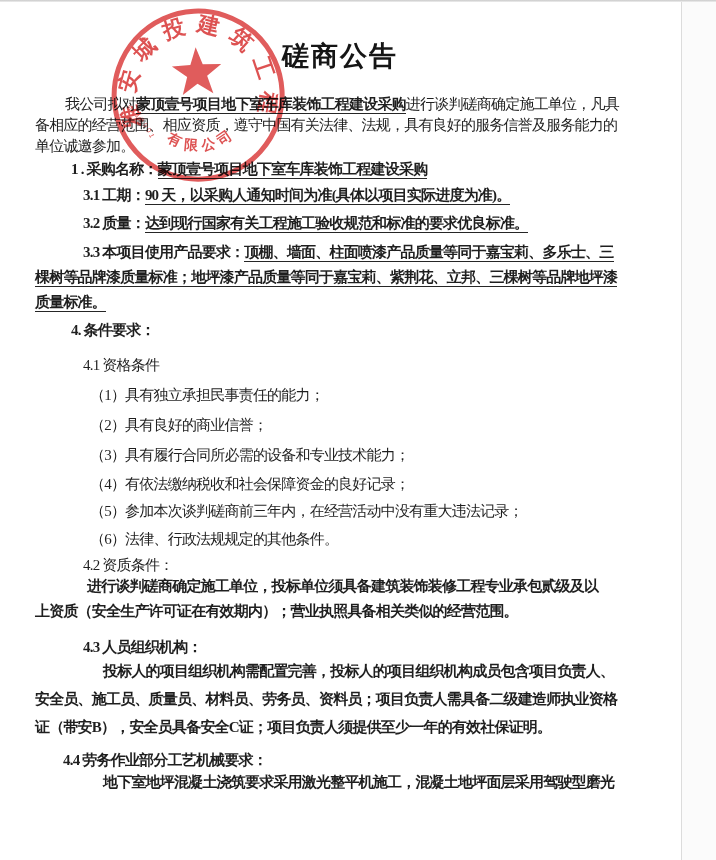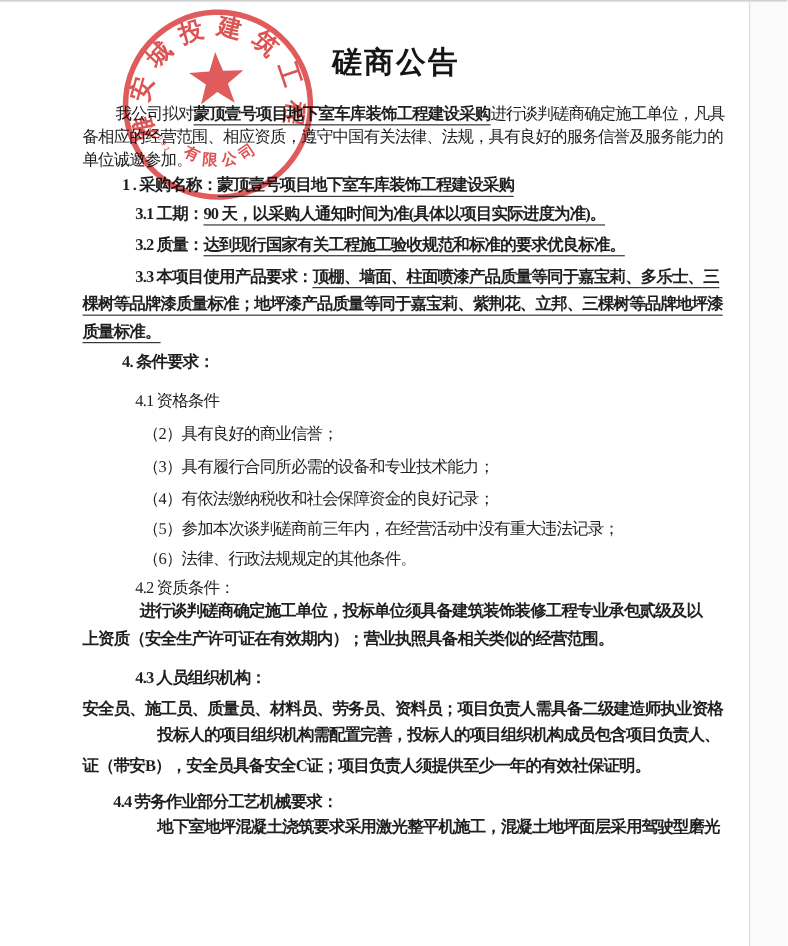--- a/index.html
+++ b/index.html
@@ -6,21 +6,21 @@
   body{
     width:716px;height:860px;overflow:hidden;
     background:#ffffff;
     font-family:"Liberation Serif","DejaVu Serif",serif;
     color:#222;position:relative;
   }
   .top-edge{position:absolute;left:0;top:0;width:716px;height:2px;
     background:linear-gradient(#c9c9c9,#efefef);z-index:5;}
   .page-right-strip{position:absolute;top:0;left:681px;width:35px;height:860px;
     background:#fbfbfb;border-left:1px solid #dcdcdc;z-index:4;}
-  .doc{position:relative;padding:38px 71px 0 75px;z-index:1;}
+  .doc{position:relative;padding:38px 71px 0 35px;z-index:1;}
   .title{
     text-align:center;font-size:27px;font-weight:bold;line-height:36px;
     letter-spacing:2px;color:#151515;
     font-family:"Liberation Serif","DejaVu Serif",serif;
   }
   .ln{
     font-size:15px;line-height:21px;letter-spacing:-0.8px;
     white-space:nowrap;color:#1f1f1f;
   }
   .lh25{line-height:25px;}
@@ -68,30 +68,31 @@
   <div class="ln b" style="margin-top:5px;margin-left:48px"><span>3.1 工期：</span><span class="u">90 天，以采购人通知时间为准(具体以项目实际进度为准)。</span></div>
   <div class="ln b" style="margin-top:7px;margin-left:48px"><span>3.2 质量：</span><span class="u">达到现行国家有关工程施工验收规范和标准的要求优良标准。</span></div>
 
   <div class="ln b lh25" style="margin-top:6px;margin-left:48px"><span>3.3 本项目使用产品要求：</span><span class="u">顶棚、墙面、柱面喷漆产品质量等同于嘉宝莉、多乐士、三</span></div>
   <div class="ln b lh25"><span class="u">棵树等品牌漆质量标准；地坪漆产品质量等同于嘉宝莉、紫荆花、立邦、三棵树等品牌地坪漆</span></div>
   <div class="ln b lh25"><span class="u">质量标准。</span></div>
 
   <div class="ln b" style="margin-top:5px;margin-left:36px"><span>4. 条件要求：</span></div>
   <div class="ln" style="margin-top:14px;margin-left:48px"><span>4.1 资格条件</span></div>
 
+  <div class="ln" style="margin-top:9px;margin-left:55px"><span>（1）具有独立承担民事责任的能力；</span></div>
   <div class="ln" style="margin-top:9px;margin-left:55px"><span>（2）具有良好的商业信誉；</span></div>
   <div class="ln" style="margin-top:9px;margin-left:55px"><span>（3）具有履行合同所必需的设备和专业技术能力；</span></div>
   <div class="ln" style="margin-top:8px;margin-left:55px"><span>（4）有依法缴纳税收和社会保障资金的良好记录；</span></div>
   <div class="ln" style="margin-top:6px;margin-left:55px"><span>（5）参加本次谈判磋商前三年内，在经营活动中没有重大违法记录；</span></div>
   <div class="ln" style="margin-top:7px;margin-left:55px"><span>（6）法律、行政法规规定的其他条件。</span></div>
 
   <div class="ln" style="margin-top:5px;margin-left:48px"><span>4.2 资质条件：</span></div>
   <div class="ln b" style="margin-left:52px"><span>进行谈判磋商确定施工单位，投标单位须具备建筑装饰装修工程专业承包贰级及以</span></div>
   <div class="ln b" style="margin-top:4px"><span>上资质（安全生产许可证在有效期内）；营业执照具备相关类似的经营范围。</span></div>
 
   <div class="ln b" style="margin-top:15px;margin-left:48px"><span>4.3 人员组织机构：</span></div>
+  <div class="ln b" style="margin-top:3px;margin-left:68px"><span>投标人的项目组织机构需配置完善，投标人的项目组织机构成员包含项目负责人、</span></div>
   <div class="ln b" style="margin-top:7px"><span>安全员、施工员、质量员、材料员、劳务员、资料员；项目负责人需具备二级建造师执业资格</span></div>
-  <div class="ln b" style="margin-top:3px;margin-left:68px"><span>投标人的项目组织机构需配置完善，投标人的项目组织机构成员包含项目负责人、</span></div>
   <div class="ln b" style="margin-top:7px"><span>证（带安B），安全员具备安全C证；项目负责人须提供至少一年的有效社保证明。</span></div>
 
   <div class="ln b" style="margin-top:12px;margin-left:28px"><span>4.4 劳务作业部分工艺机械要求：</span></div>
   <div class="ln b" style="margin-top:1px;margin-left:68px"><span>地下室地坪混凝土浇筑要求采用激光整平机施工，混凝土地坪面层采用驾驶型磨光</span></div>
 </div>
 
 </body></html>

